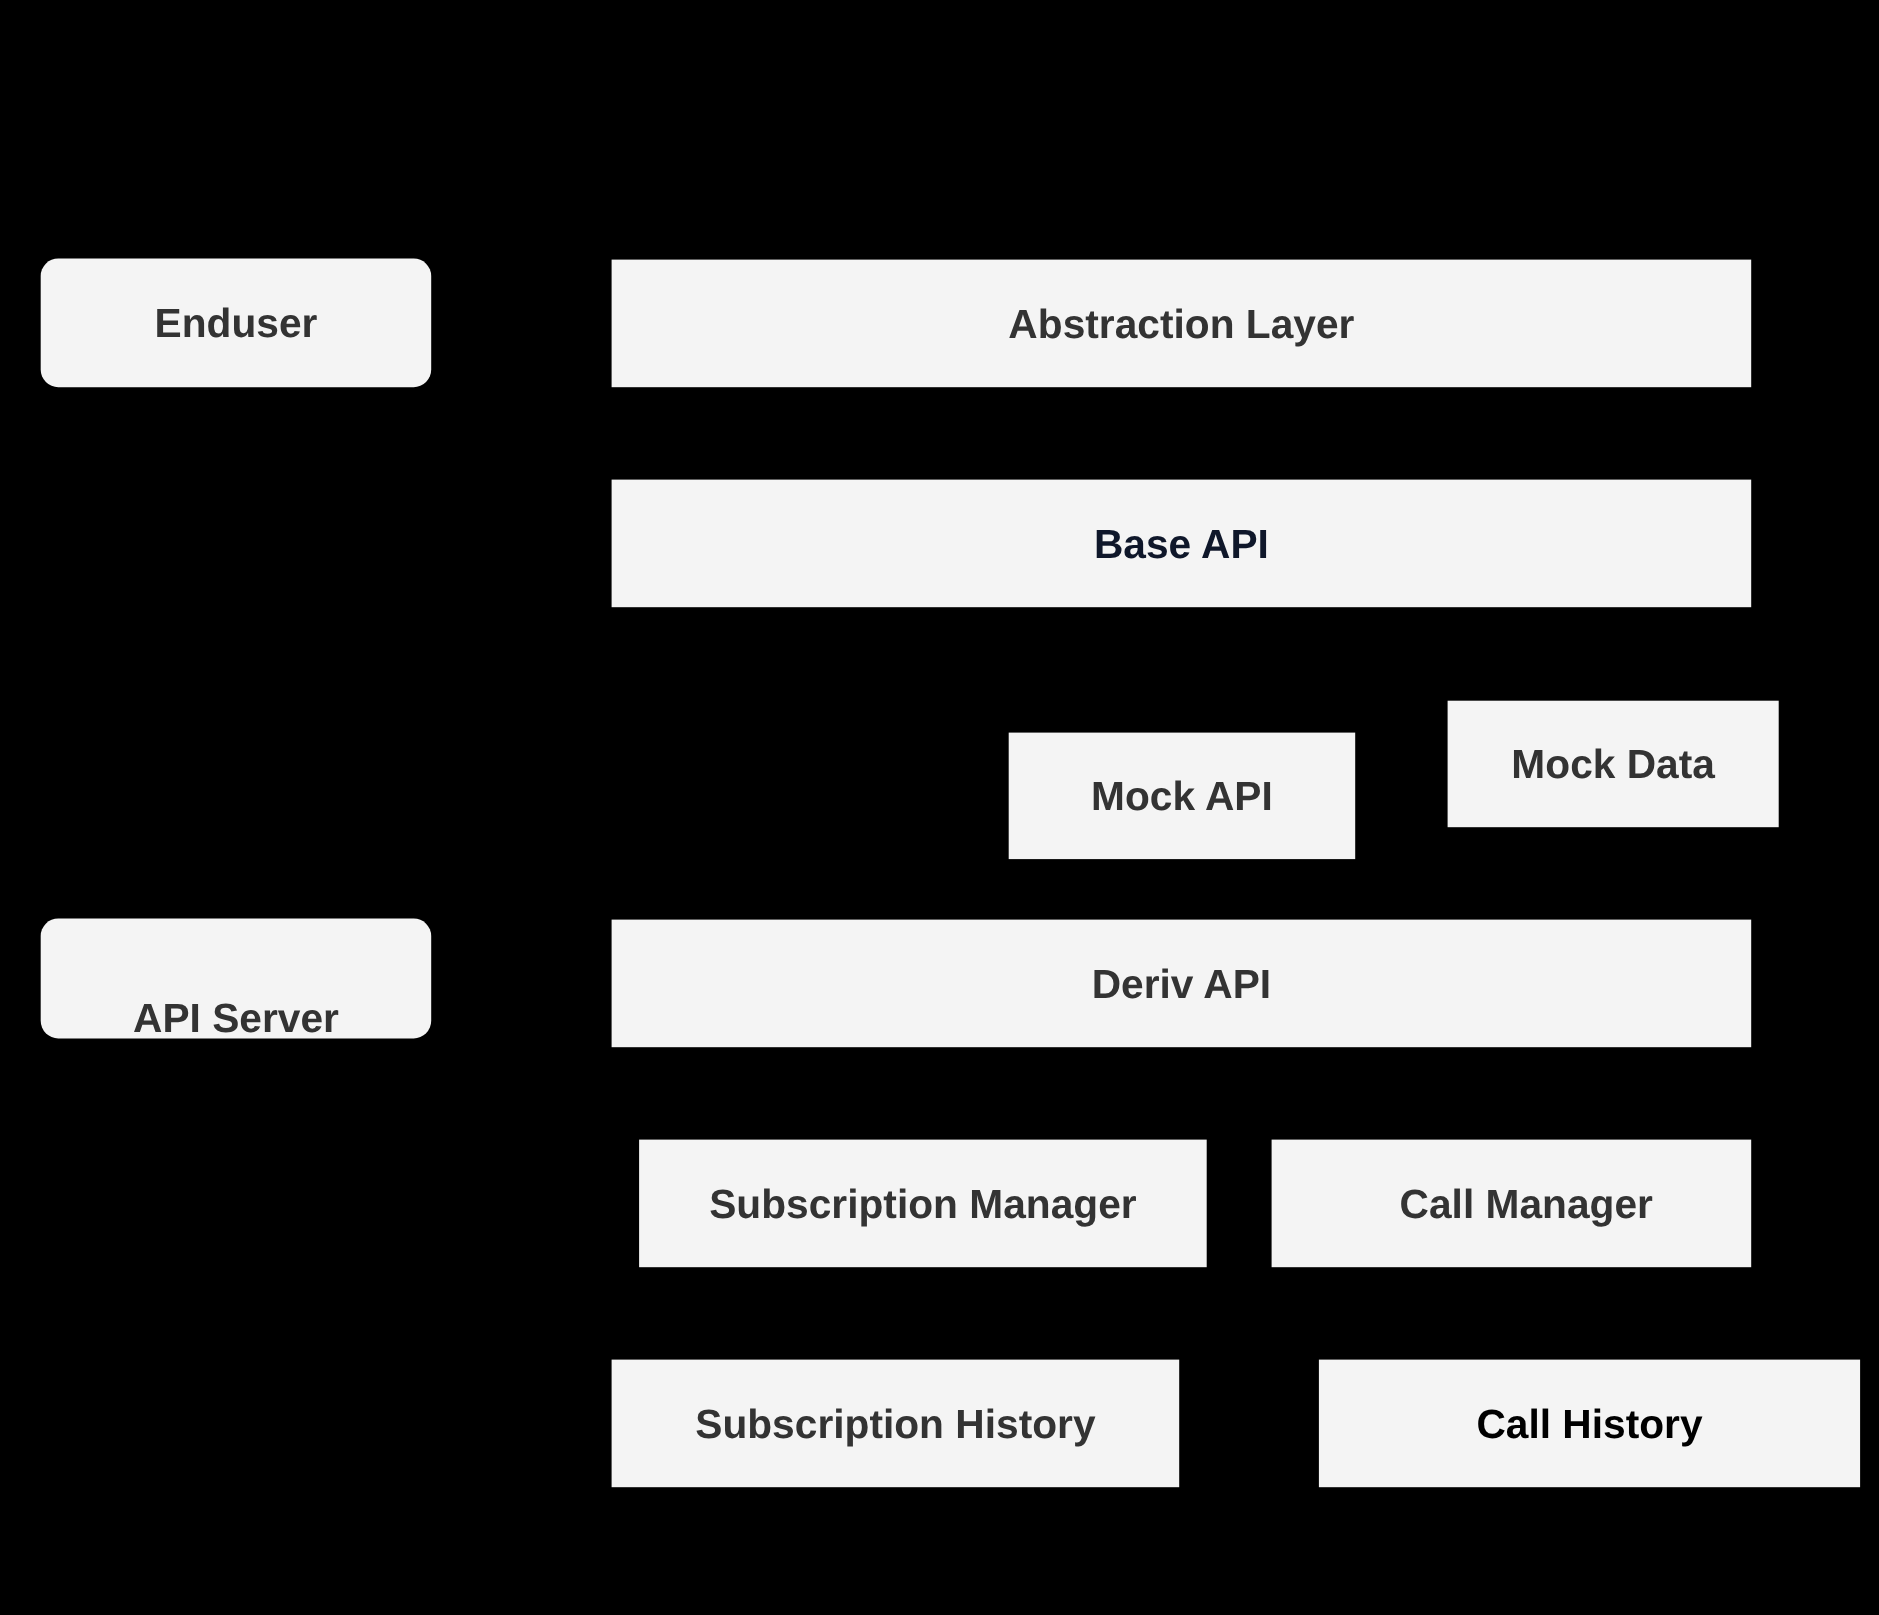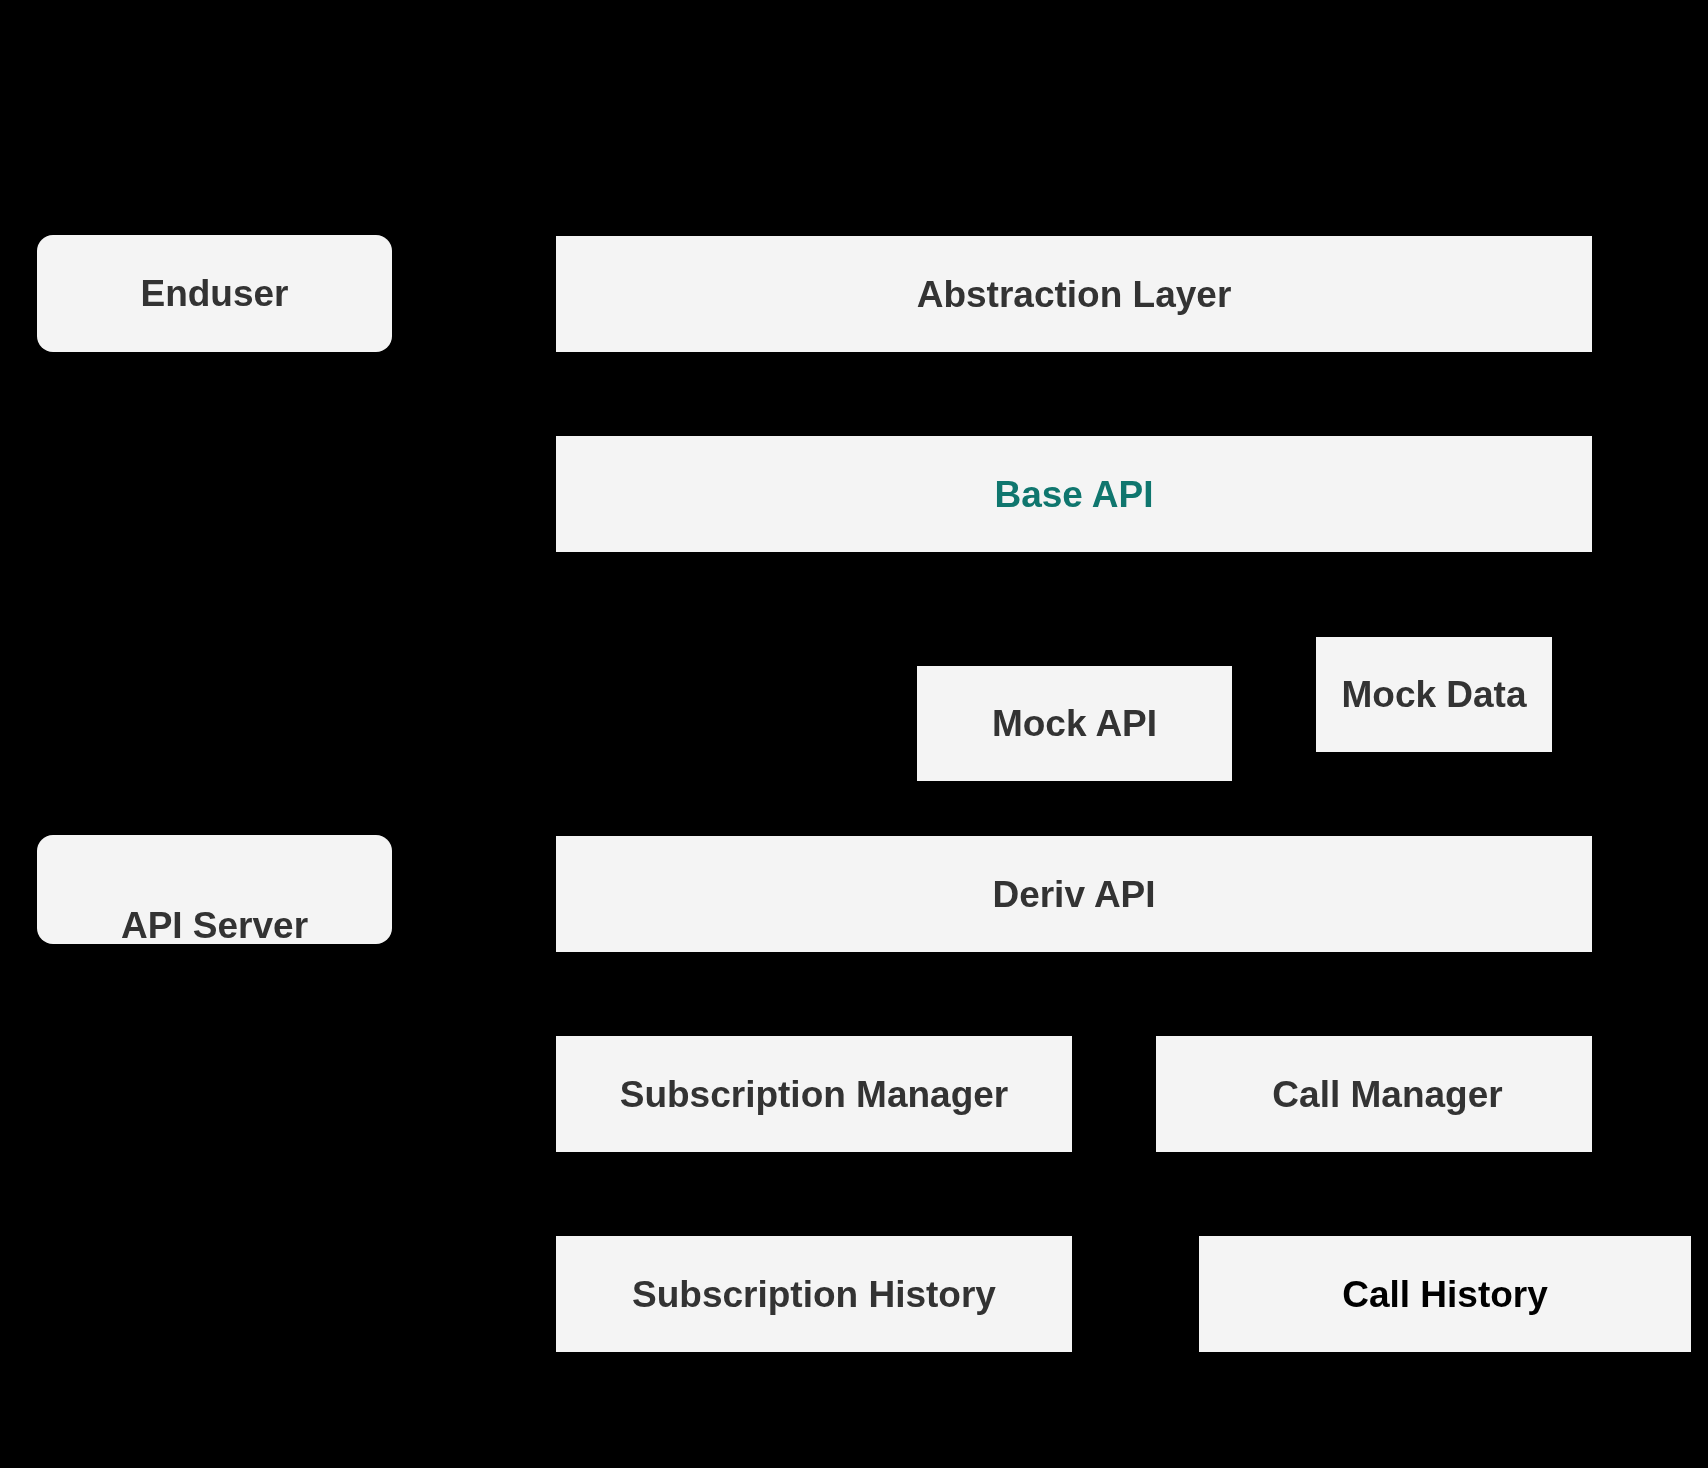--- a/index.html
+++ b/index.html
@@ -39,36 +39,36 @@
 </head>
 <body>
 
 <div class="canvas" style="background: rgb(0, 0, 0);">
     <div class="node rounded" style="left: 37px; top: 235px; width: 355px; height: 117px; background: rgb(244, 244, 244); color: rgb(51, 51, 51);">
       <span>Enduser</span>
     </div>
     <div class="node rect" style="left: 556px; top: 236px; width: 1036px; height: 116px; background: rgb(244, 244, 244); color: rgb(51, 51, 51);">
       <span>Abstraction Layer</span>
     </div>
-    <div class="node rect" style="left: 556px; top: 436px; width: 1036px; height: 116px; background: rgb(244, 244, 244); color: #0f766e;">
+    <div class="node rect" style="left: 556px; top: 436px; width: 1036px; height: 116px; background: rgb(244, 244, 244); color: #0f172a;">
       <span>Base API</span>
     </div>
     <div class="node rect" style="left: 917px; top: 637px; width: 315px; height: 115px; background: rgb(244, 244, 244); color: rgb(51, 51, 51); margin-top: 29px;">
       <span>Mock API</span>
     </div>
-    <div class="node rect" style="left: 1316px; top: 637px; width: 236px; height: 115px; background: rgb(244, 244, 244); color: rgb(51, 51, 51);">
+    <div class="node rect" style="left: 1316px; top: 637px; width: 301px; height: 115px; background: rgb(244, 244, 244); color: rgb(51, 51, 51);">
       <span>Mock Data</span>
     </div>
     <div class="node rounded" style="left: 37px; top: 835px; width: 355px; height: 109px; background: rgb(244, 244, 244); color: rgb(51, 51, 51); align-items: flex-end;">
       <span>API Server</span>
     </div>
     <div class="node rect" style="left: 556px; top: 836px; width: 1036px; height: 116px; background: rgb(244, 244, 244); color: rgb(51, 51, 51);">
       <span>Deriv API</span>
     </div>
-    <div class="node rect" style="left: 556px; top: 1036px; width: 516px; height: 116px; background: rgb(244, 244, 244); color: rgb(51, 51, 51);">
+    <div class="node rect" style="left: 581px; top: 1036px; width: 516px; height: 116px; background: rgb(244, 244, 244); color: rgb(51, 51, 51);">
       <span>Subscription Manager</span>
     </div>
     <div class="node rect" style="left: 1156px; top: 1036px; width: 436px; height: 116px; background: rgb(244, 244, 244); color: rgb(51, 51, 51); padding-left: 27px;">
       <span>Call Manager</span>
     </div>
     <div class="node rect" style="left: 556px; top: 1236px; width: 516px; height: 116px; background: rgb(244, 244, 244); color: rgb(51, 51, 51);">
       <span>Subscription History</span>
     </div>
     <div class="node rect" style="left: 1156px; top: 1236px; width: 492px; height: 116px; background: rgb(244, 244, 244); color: #000000; margin-left: 43px;">
       <span>Call History</span>

